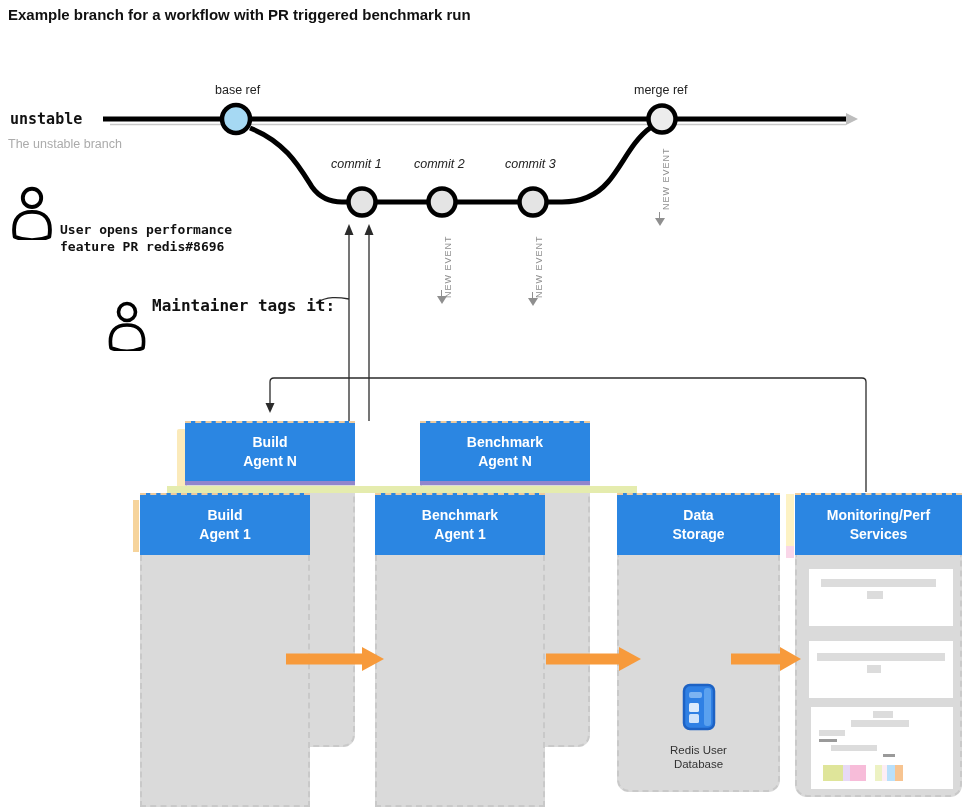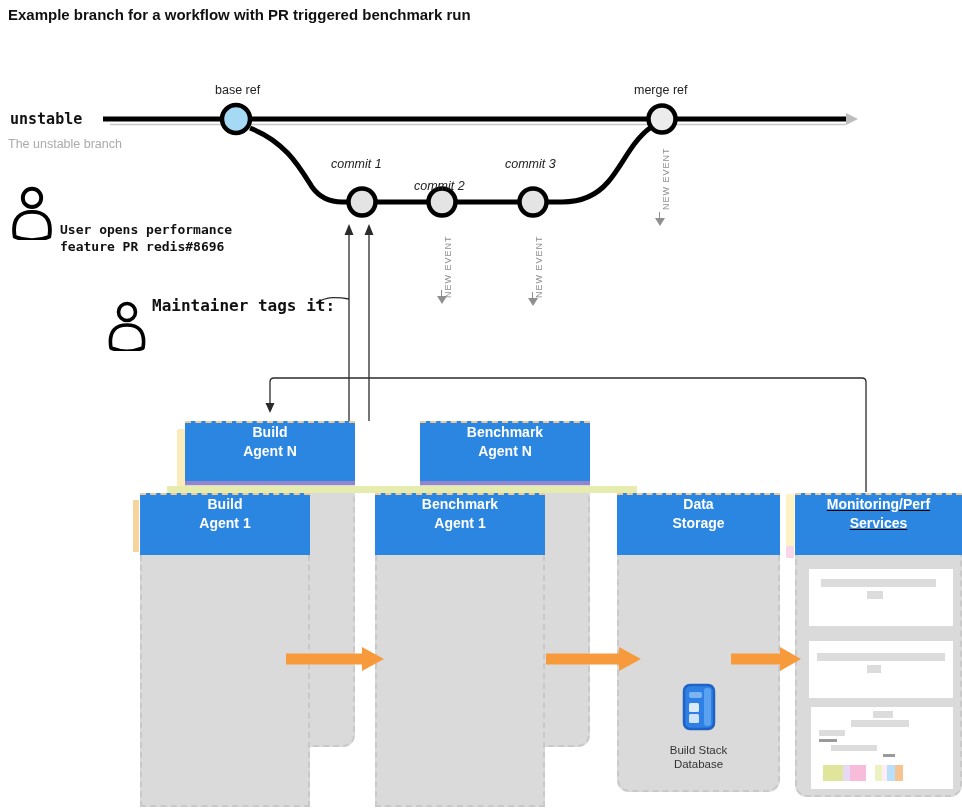--- a/index.html
+++ b/index.html
@@ -29,21 +29,21 @@
   .maintainer-note{font-size:16px;font-weight:bold;color:#111;}
   .badge{left:155px;top:320px;width:146px;height:23px;background:var(--badge-blue);
          border-radius:7px;border:1px solid #1758a7;
          box-shadow:inset 0 0 0 1.5px rgba(255,255,255,.28),1px 2px 2px rgba(0,0,0,.35);
          color:#fff;font-size:10.5px;font-weight:bold;display:flex;align-items:center;
          justify-content:center;letter-spacing:.3px;}
   svg.layer{position:absolute;left:0;top:0;pointer-events:none;}
   .z1{z-index:1}.z2{z-index:2}.z3{z-index:3}.z4{z-index:4}.z6{z-index:6}
   .card{position:absolute;}
   .card-header{background:var(--header-blue);color:#fff;font-weight:bold;font-size:14px;
-               text-align:center;display:flex;flex-direction:column;justify-content:flex-start;
+               text-align:center;display:flex;flex-direction:column;justify-content:center;
                line-height:19px;border-top:2px dashed #edca9d;}
   .agent-n .card-header{height:58px;border-bottom:4px solid #9186cd;}
   .row1 .card-header{height:60px;}
   .card-body{background:var(--card-body-gray);border:2px dashed #c9c9c9;border-top:none;
              border-bottom-left-radius:12px;border-bottom-right-radius:12px;position:relative;}
   .accent{position:absolute;}
   .panel{position:absolute;background:#fff;}
   .gbar{position:absolute;background:#dcdcdc;height:8px;}
   .dark-dash{position:absolute;background:#9a9a9a;height:3px;}
   .swatch-row{position:absolute;display:flex;height:16px;}
@@ -81,21 +81,21 @@
     <path d="M 270,404 L 270,382 Q 270,378 274,378 L 862,378 Q 866,378 866,382 L 866,492" fill="none" stroke="#2b2b2b" stroke-width="1.3"></path>
     <polygon points="270,413 265.5,403 274.5,403" fill="#2b2b2b"></polygon>
   </svg>
 
   <div class="abs title z3">Example branch for a workflow with PR triggered benchmark run</div>
   <div class="abs mono branch-name z3">unstable</div>
   <div class="abs branch-sub z3">The unstable branch</div>
   <div class="abs ref-label z3" style="left:215px;top:83px;">base ref</div>
   <div class="abs ref-label z3" style="left:634px;top:83px;">merge ref</div>
   <div class="abs commit-label z3" style="left:331px;top:157px;">commit 1</div>
-  <div class="abs commit-label z3" style="left:414px;top:157px;margin-top:22px;">commit 2</div>
+  <div class="abs commit-label z3" style="left:414px;top:157px;">commit 2</div>
   <div class="abs commit-label z3" style="left:505px;top:157px;">commit 3</div>
 
   <div class="abs vtext z3" style="left:443px;top:228px;height:70px;">NEW EVENT</div>
   <div class="abs vtext z3" style="left:534px;top:228px;height:70px;">NEW EVENT</div>
   <div class="abs vtext z3" style="left:661px;top:138px;height:72px;">NEW EVENT</div>
   <div class="abs z3" style="left:437px;top:290px;">
       <div class="gray-stem" style="margin-left:4px;"></div>
       <div class="gray-arrow"></div>
     </div>
   <div class="abs z3" style="left:528px;top:292px;">
@@ -159,27 +159,27 @@
     </div>
     <div class="card-body" style="height:235px;">
       <svg style="position:absolute;left:62px;top:128px;" width="38" height="50" viewBox="0 0 38 50">
         <rect x="3" y="2" width="30" height="44" rx="6" fill="#2f80e4" stroke="#1d62c4" stroke-width="2.5"></rect>
         <rect x="23" y="5" width="7" height="38" rx="3" fill="#5aa1ef"></rect>
         <rect x="8" y="9" width="13" height="6" rx="2" fill="#7db4f2"></rect>
         <rect x="8" y="20" width="10" height="9" rx="1.5" fill="#dcebfc"></rect>
         <rect x="8" y="31" width="10" height="9" rx="1.5" fill="#cfe3fb"></rect>
       </svg>
       <div class="db-caption" style="top:188px;">
-        <div>Build Stack</div>
+        <div>Redis User</div>
         <div>Database</div>
       </div>
     </div>
   </div>
 
-  <div class="card row1 z4" style="left:795px;top:493px;width:167px;text-decoration:underline;">
+  <div class="card row1 z4" style="left:795px;top:493px;width:167px;">
     <div class="card-header">
       <span>Monitoring/Perf</span>
       <span>Services</span>
     </div>
     <div class="card-body" style="height:240px;">
       <div class="panel" style="left:12px;top:14px;width:144px;height:57px;">
         <div class="gbar" style="left:12px;top:10px;width:115px;"></div>
         <div class="gbar" style="left:58px;top:22px;width:16px;"></div>
       </div>
       <div class="panel" style="left:12px;top:86px;width:144px;height:57px;">

